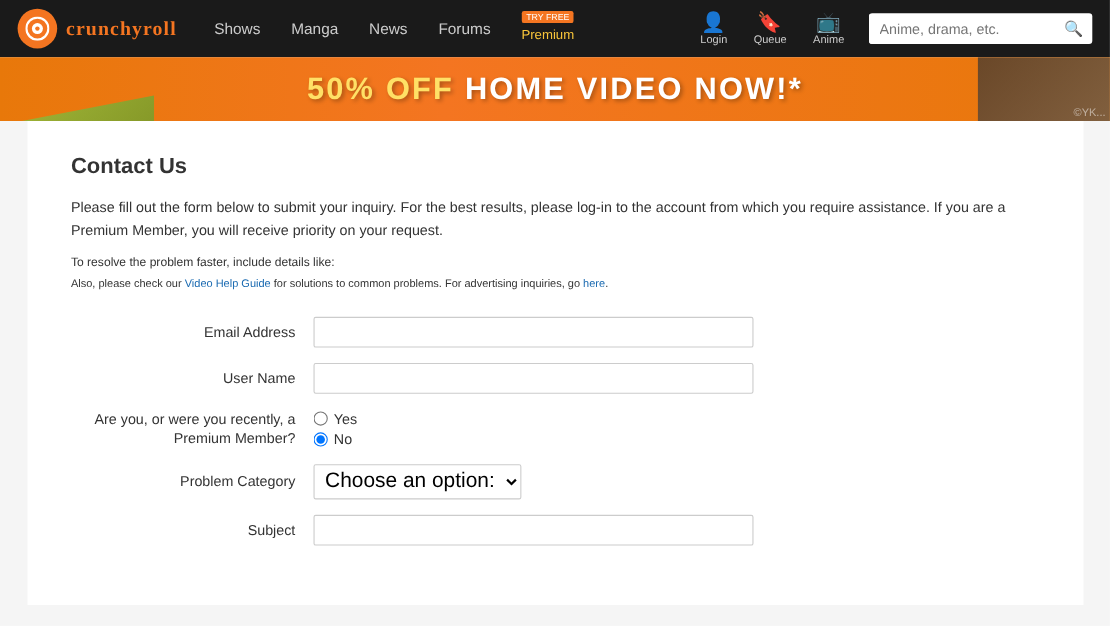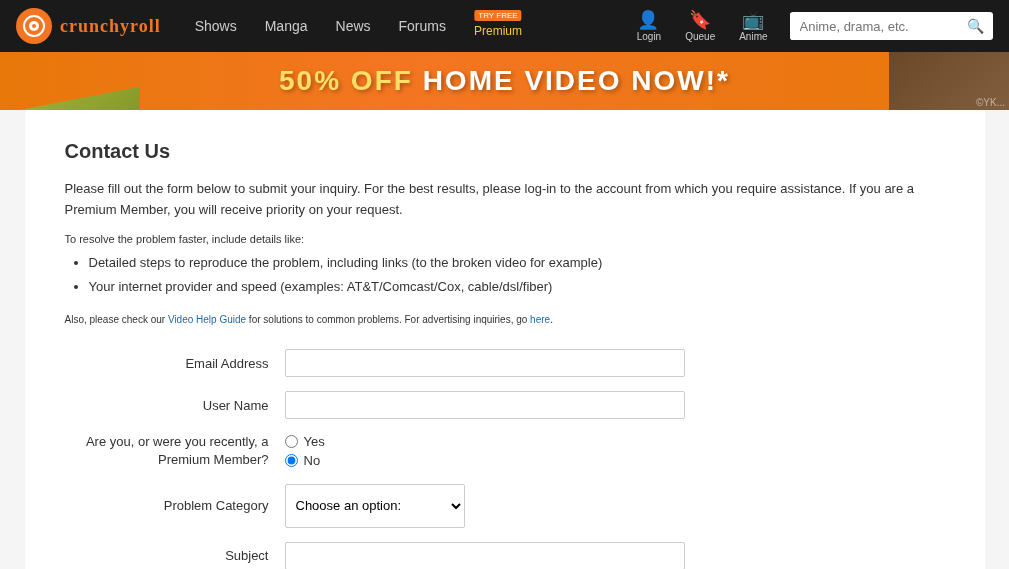--- a/index.html
+++ b/index.html
@@ -244,25 +244,25 @@
     }
     .radio-option {
       display: flex;
       align-items: center;
       gap: 6px;
       font-size: 13px;
     }
     .radio-option input[type="radio"] { cursor: pointer; }
 
     .form-select {
-      height: 44px;
+      height: 32px;
       border: 1px solid #ccc;
       border-radius: 2px;
       padding: 0 6px;
-      font-size: 13px;
+      font-size: 19px;
       background: white;
       min-width: 180px;
     }
 
     .form-label-multiline {
       text-align: right;
       width: 220px;
       min-width: 220px;
       padding-right: 16px;
       font-size: 13px;
@@ -324,24 +324,20 @@
   <span class="banner-yk">©YK...</span>
 </div>
 
 <div class="main-content">
   <h1 class="page-title">Contact Us</h1>
 
   <p class="intro-text">Please fill out the form below to submit your inquiry. For the best results, please log-in to the account from which you require assistance. If you are a Premium Member, you will receive priority on your request.</p>
 
   <p class="resolve-text">To resolve the problem faster, include details like:</p>
 
-  <ul class="bullet-list">
-    <li>Detailed steps to reproduce the problem, including links (to the broken video for example)</li>
-    <li>Your internet provider and speed (examples: AT&amp;T/Comcast/Cox, cable/dsl/fiber)</li>
-  </ul>
 
   <p class="also-text">
     <span>Also, please check our </span><a href="#" class="vid-link">Video Help Guide</a><span> for solutions to common problems. For advertising inquiries, go </span><a href="#" class="here-link">here</a><span>.</span>
   </p>
 
   <form class="contact-form">
 
     <div class="form-row">
       <label class="form-label">Email Address</label>
       <input type="email" class="form-input" style="">

